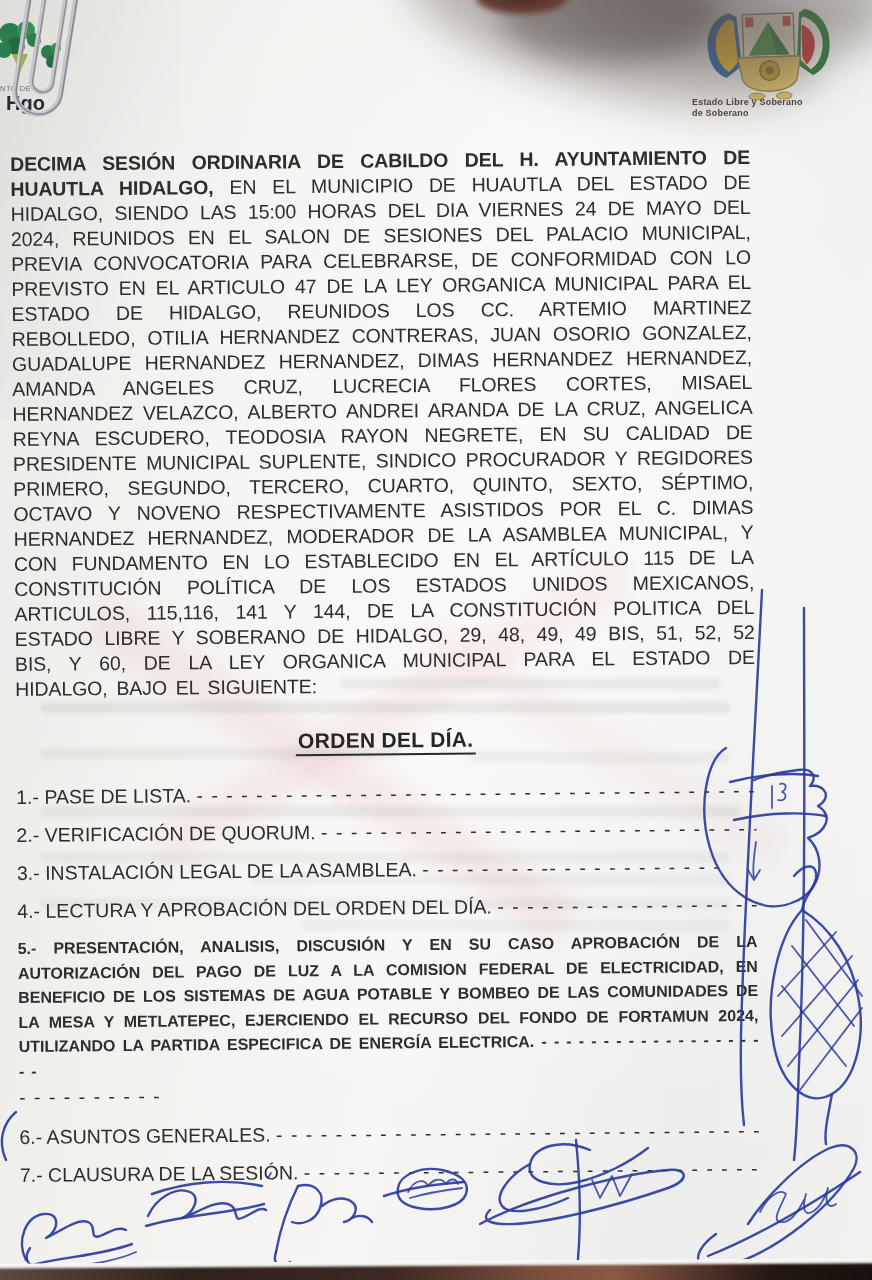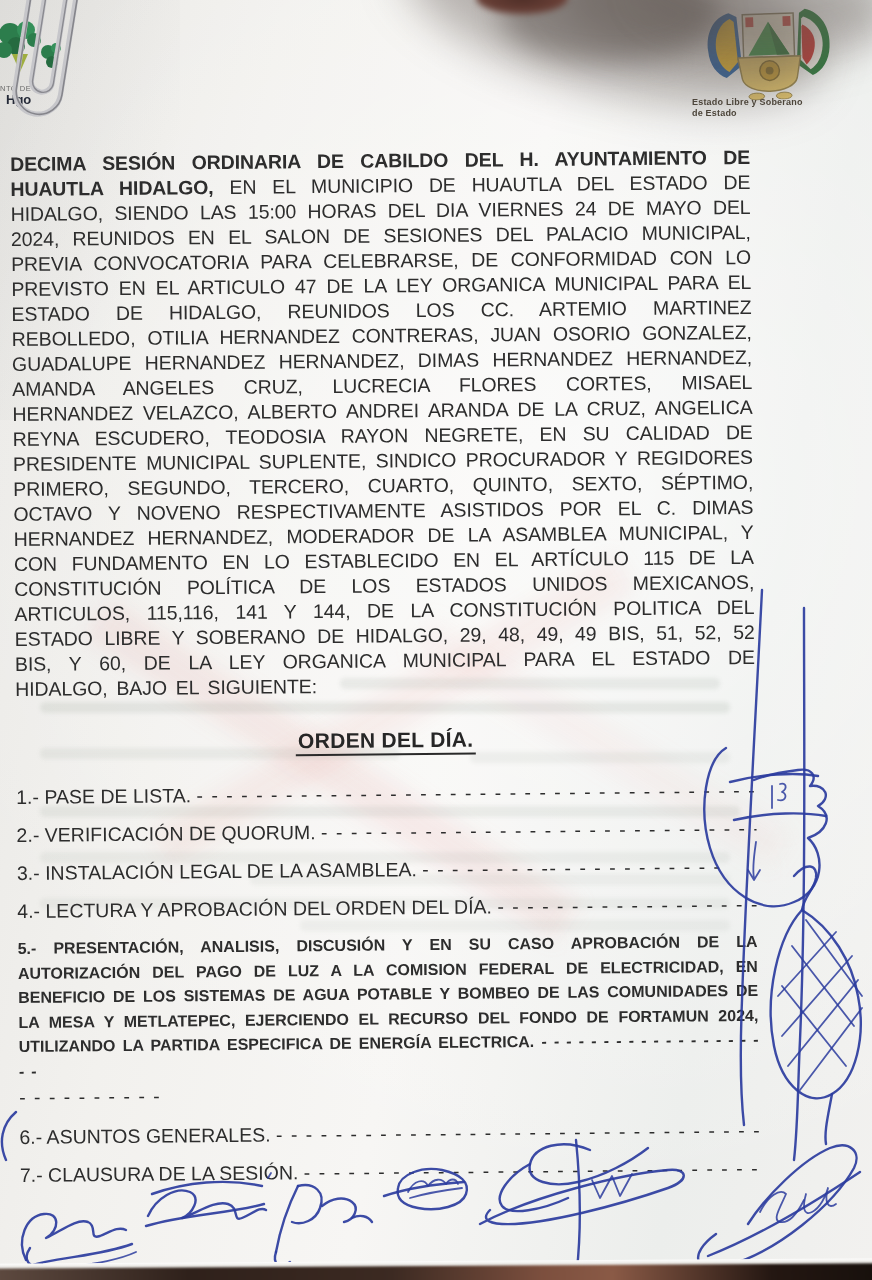--- a/index.html
+++ b/index.html
@@ -28,21 +28,21 @@
   .item{white-space:nowrap;overflow:hidden;font-size:19.5px;line-height:25px;margin:0 0 13px;}
   .item .dashes,.cont{letter-spacing:1.5px;}
   .item5{white-space:normal;overflow:visible;font-weight:700;text-align:justify;
          line-height:24.5px;word-spacing:2.5px;margin:4px 0 2px;}
   .cont{font-size:19.5px;margin:0 0 16px;}
   .gap-top{margin-top:14px;}
   
   .trees{position:absolute;left:-6px;top:20px;z-index:2;}
   .left-logo-sub{position:absolute;left:0;top:84px;font-size:7.5px;color:#6a6a6a;
                  letter-spacing:.5px;z-index:2;}
-  .left-logo-abbr{position:absolute;left:6px;top:92px;font-size:13px;font-weight:700;
+  .left-logo-abbr{position:absolute;left:6px;top:92px;font-size:20px;font-weight:700;
                  color:#252a38;z-index:2;}
   .clip{position:absolute;left:10px;top:-12px;z-index:4;transform:rotate(9deg);
         transform-origin:40px 20px;}
   .coat{position:absolute;left:700px;top:6px;z-index:2;transform:rotate(-2deg);}
   .coat-caption{position:absolute;left:692px;top:97px;width:152px;z-index:2;
       text-align:left;font-size:9px;line-height:11px;color:#4a4337;
       letter-spacing:.2px;filter:blur(.3px);font-weight:700;}
   
   .ink{position:absolute;z-index:3;}
   .ink path{fill:none;stroke:#2b3c9e;stroke-width:2.4;stroke-linecap:round;
@@ -122,21 +122,21 @@
     <rect x="47" y="11" width="8" height="10" fill="#d05048"></rect>
     <rect x="85" y="11" width="8" height="10" fill="#d05048"></rect>
     <path d="M38,52 L102,52 L98,74 C96,82 84,87 70,87 C56,87 44,82 42,74 Z" fill="#e3c66e" stroke="#9c8a4e" stroke-width="1.5"></path>
     <circle cx="70" cy="66" r="10" fill="#caa23a" stroke="#8a7430" stroke-width="1.5"></circle>
     <circle cx="70" cy="66" r="4" fill="#8a7430"></circle>
     <ellipse cx="56" cy="92" rx="8" ry="3.5" fill="#e3c66e" stroke="#9c8a4e"></ellipse>
     <ellipse cx="84" cy="92" rx="8" ry="3.5" fill="#e3c66e" stroke="#9c8a4e"></ellipse>
   </svg>
   <div class="coat-caption">
     <div>Estado Libre y Soberano</div>
-    <div>de Estado</div>
+    <div>de Soberano</div>
   </div>
 
   <div class="doc">
     <p class="intro"><span class="b">DECIMA SESIÓN ORDINARIA DE CABILDO DEL H. AYUNTAMIENTO DE HUAUTLA HIDALGO,</span><span> EN EL MUNICIPIO DE HUAUTLA DEL ESTADO DE HIDALGO, SIENDO LAS 15:00 HORAS DEL DIA VIERNES 24 DE MAYO DEL 2024, REUNIDOS EN EL SALON DE SESIONES DEL PALACIO MUNICIPAL, PREVIA CONVOCATORIA PARA CELEBRARSE, DE CONFORMIDAD CON LO PREVISTO EN EL ARTICULO 47 DE LA LEY ORGANICA MUNICIPAL PARA EL ESTADO DE HIDALGO, REUNIDOS LOS CC. ARTEMIO MARTINEZ REBOLLEDO, OTILIA HERNANDEZ CONTRERAS, JUAN OSORIO GONZALEZ, GUADALUPE HERNANDEZ HERNANDEZ, DIMAS HERNANDEZ HERNANDEZ, AMANDA ANGELES CRUZ, LUCRECIA FLORES CORTES, MISAEL HERNANDEZ VELAZCO, ALBERTO ANDREI ARANDA DE LA CRUZ, ANGELICA REYNA ESCUDERO, TEODOSIA RAYON NEGRETE, EN SU CALIDAD DE PRESIDENTE MUNICIPAL SUPLENTE, SINDICO PROCURADOR Y REGIDORES PRIMERO, SEGUNDO, TERCERO, CUARTO, QUINTO, SEXTO, SÉPTIMO, OCTAVO Y NOVENO RESPECTIVAMENTE ASISTIDOS POR EL C. DIMAS HERNANDEZ HERNANDEZ, MODERADOR DE LA ASAMBLEA MUNICIPAL, Y CON FUNDAMENTO EN LO ESTABLECIDO EN EL ARTÍCULO 115 DE LA CONSTITUCIÓN POLÍTICA DE LOS ESTADOS UNIDOS MEXICANOS, ARTICULOS, 115,116, 141 Y 144, DE LA CONSTITUCIÓN POLITICA DEL ESTADO LIBRE Y SOBERANO DE HIDALGO, 29, 48, 49, 49 BIS, 51, 52, 52 BIS, Y 60, DE LA LEY ORGANICA MUNICIPAL PARA EL ESTADO DE HIDALGO, BAJO EL SIGUIENTE:</span></p>
 
     <div class="orden"><span>ORDEN DEL DÍA.</span></div>
 
     <div class="item"><span>1.- PASE DE LISTA.</span> <span class="dashes">- - - -  - - - - - - - - - - - - - - - - - - - - - - - - - - - - - - - - - - - - - - - - - - - - - - -</span></div>
     <div class="item"><span>2.- VERIFICACIÓN DE QUORUM.</span> <span class="dashes">- - - - - - - - - - - - - - - - - - - - - - - - - -  - - - - - - - - -</span></div>
     <div class="item"><span>3.- INSTALACIÓN LEGAL DE LA ASAMBLEA.</span> <span class="dashes">- - - - - - - - -- - - -   - - - - - - - -</span></div>

